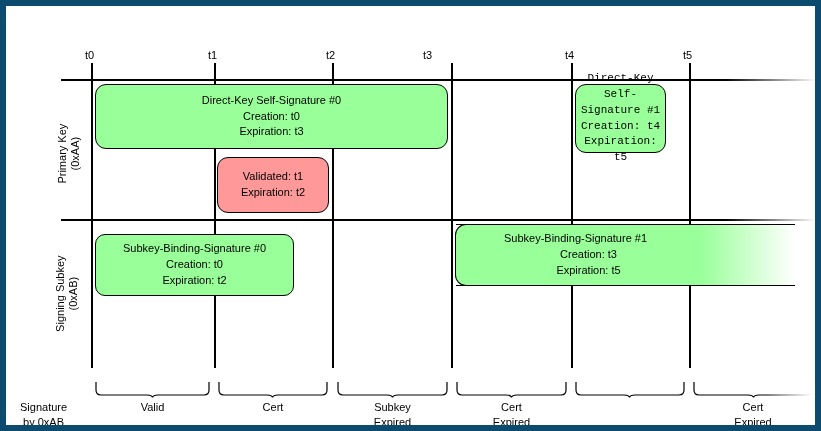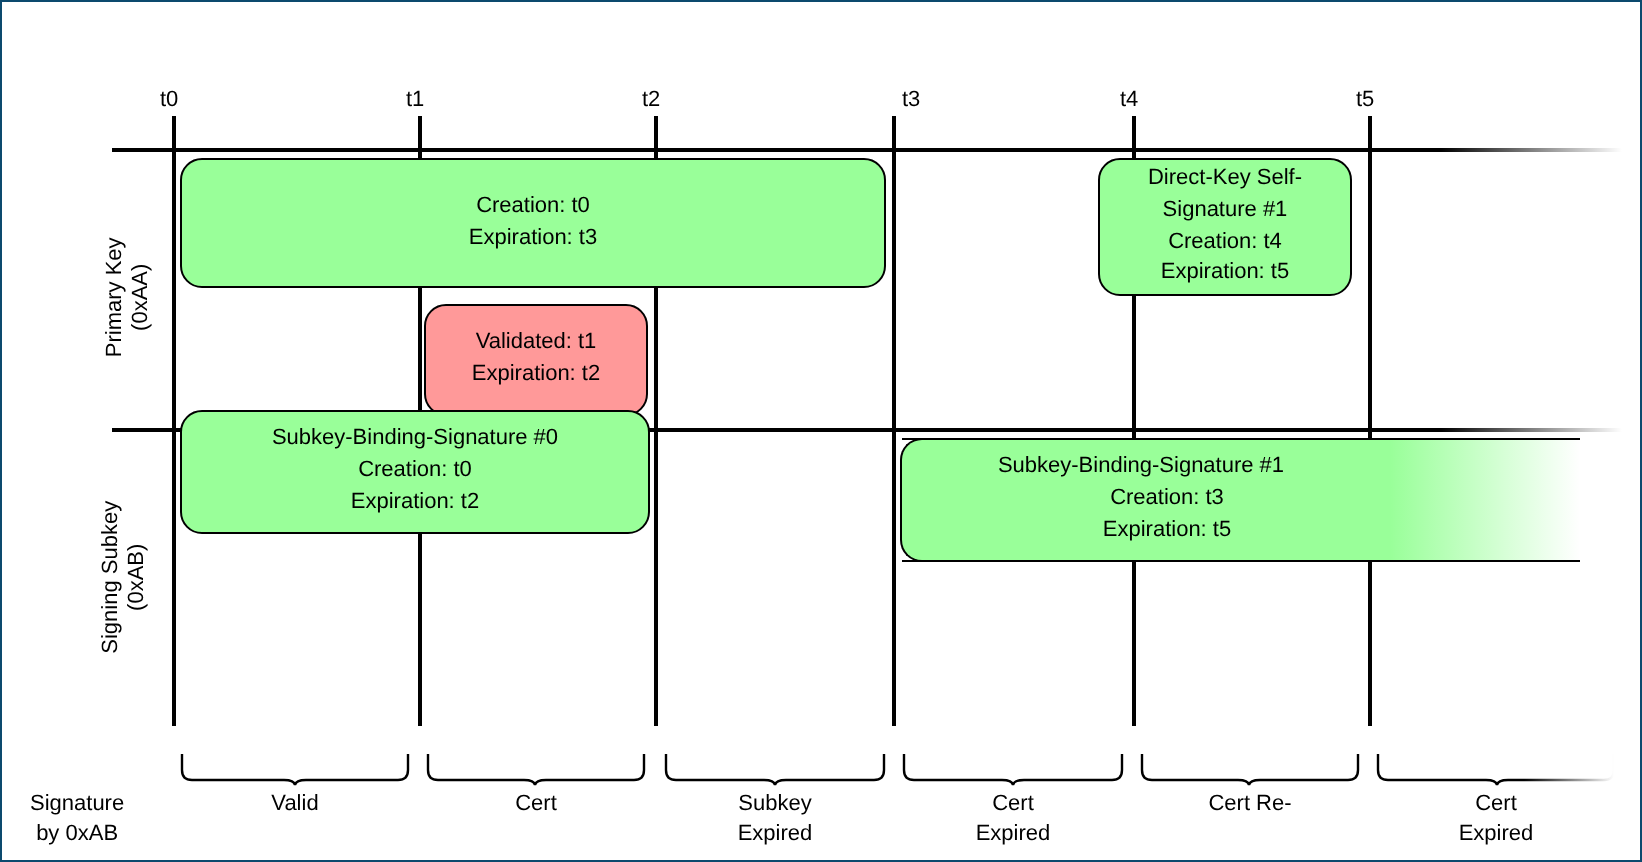--- a/index.html
+++ b/index.html
@@ -5,21 +5,21 @@
   html, body {
     margin: 0;
     padding: 0;
     background: #ffffff;
   }
   #canvas {
     position: relative;
     width: 821px;
     height: 431px;
     background: #ffffff;
-    border: 1px solid #0c4a6e;
+    border: 6px solid #0c4a6e;
     box-sizing: border-box;
     font-family: "Liberation Sans", sans-serif;
     overflow: hidden;
   }
   
   .tick-label {
     position: absolute;
     font-size: 11px;
     color: #000;
     white-space: nowrap;
@@ -122,53 +122,54 @@
   <div class="vline" style="left:85px;"></div>
   <div class="vline" style="left:208px;"></div>
   <div class="vline" style="left:326px;"></div>
   <div class="vline" style="left:445px;"></div>
   <div class="vline" style="left:565px;"></div>
   <div class="vline" style="left:683px;"></div>
 
   <div class="tick-label" style="left:77px; top:43px;">t0</div>
   <div class="tick-label" style="left:200px; top:43px;">t1</div>
   <div class="tick-label" style="left:318px; top:43px;">t2</div>
-  <div class="tick-label" style="left:448px; top:43px;">t3</div>
+  <div class="tick-label" style="left:415px; top:43px;">t3</div>
   <div class="tick-label" style="left:557px; top:43px;">t4</div>
   <div class="tick-label" style="left:675px; top:43px;">t5</div>
 
   <div class="hline fade" style="top:73px;  width:755px;"></div>
   <div class="hline fade" style="top:213px; width:755px;"></div>
 
   <div class="row-label" style="left:-2px; top:135px; width:130px; transform:rotate(-90deg);">
     <span>Primary Key</span>
     <span class="l2">(0xAA)</span>
   </div>
   <div class="row-label" style="left:-14px; top:275px; width:150px; transform:rotate(-90deg);">
     <span>Signing Subkey</span>
     <span class="l2">(0xAB)</span>
   </div>
 
   <div class="sig-box green" style="left:89px; top:78px; width:353px; height:65px;">
+    <div class="ttl">Direct-Key Self-Signature #0</div>
     <div>Creation: t0</div>
     <div>Expiration: t3</div>
   </div>
 
-  <div class="sig-box green" style="left:548px; top:78px; width:127px; height:69px;">
+  <div class="sig-box green" style="left:569px; top:78px; width:91px; height:69px;font-family:Liberation Mono, monospace;">
     <div class="ttl">Direct-Key Self-Signature #1</div>
     <div>Creation: t4</div>
     <div>Expiration: t5</div>
   </div>
 
   <div class="sig-box red" style="left:211px; top:151px; width:112px; height:56px;">
     <div>Validated: t1</div>
     <div>Expiration: t2</div>
   </div>
 
-  <div class="sig-box green" style="left:89px; top:204px; width:235px; height:62px;">
+  <div class="sig-box green" style="left:89px; top:228px; width:199px; height:62px;border-radius:10px;">
     <div class="ttl">Subkey-Binding-Signature #0</div>
     <div>Creation: t0</div>
     <div>Expiration: t2</div>
   </div>
 
   <div class="sig-box green fadeout" style="left:449px; top:218px; width:340px; height:62px;">
     <div class="ttl" style="margin-right:100px;">Subkey-Binding-Signature #1</div>
     <div style="margin-right:74px;">Creation: t3</div>
     <div style="margin-right:74px;">Expiration: t5</div>
   </div>
@@ -216,21 +217,20 @@
     <div>Cert</div>
     <div>Expired</div>
   </div>
 
   <div class="bracket" style="left:569px; width:110px;">
     <svg width="110" height="17" viewBox="0 0 110 17">
       <path d="M1,1 L1,9 Q1,14 6,14 L49,14 Q54,14 54.5,16.5 Q55,14 60,14 L104,14 Q109,14 109,9 L109,1" fill="none" stroke="#000" stroke-width="1.2"></path>
     </svg>
   </div>
   <div class="bracket-caption" style="left:569px; width:110px;">
-    <div>Cert Re-</div>
   </div>
 
   <div class="bracket" style="left:687px; width:120px;">
     <svg width="120" height="17" viewBox="0 0 120 17">
       <defs>
         <linearGradient id="fadeStroke" x1="0" y1="0" x2="1" y2="0">
           <stop offset="0%" stop-color="#000" stop-opacity="1"></stop>
           <stop offset="62%" stop-color="#000" stop-opacity="1"></stop>
           <stop offset="100%" stop-color="#000" stop-opacity="0"></stop>
         </linearGradient>

